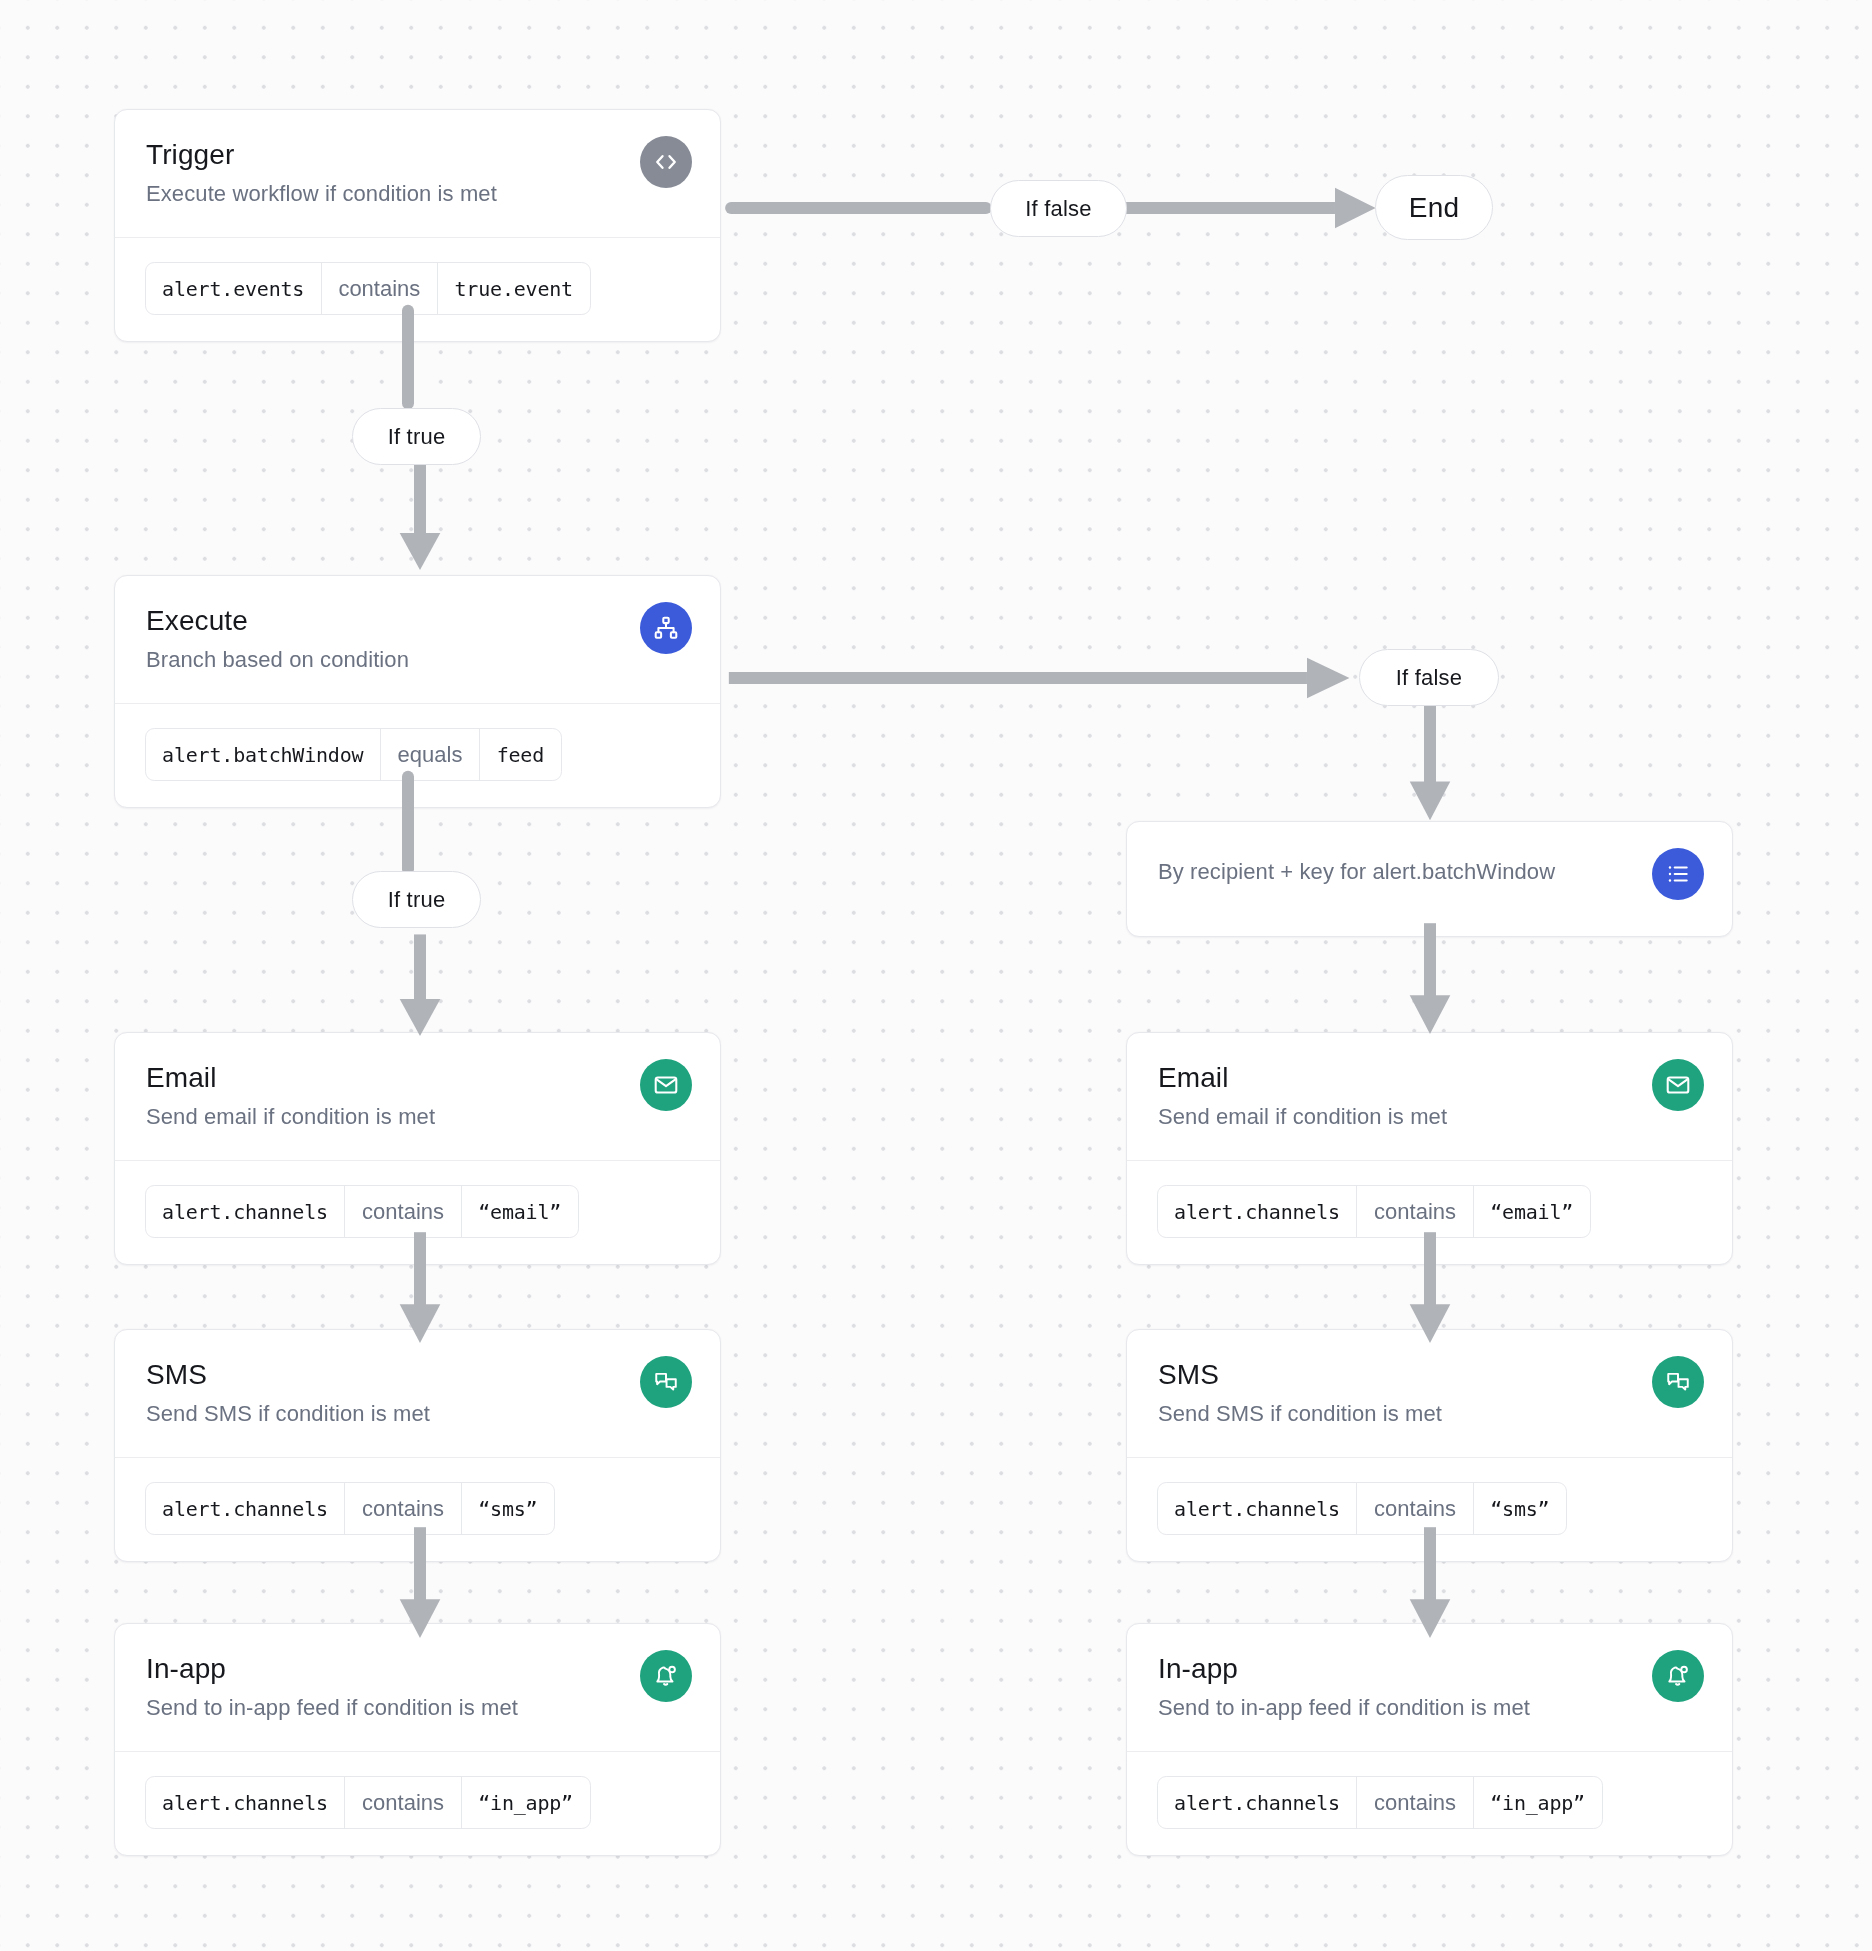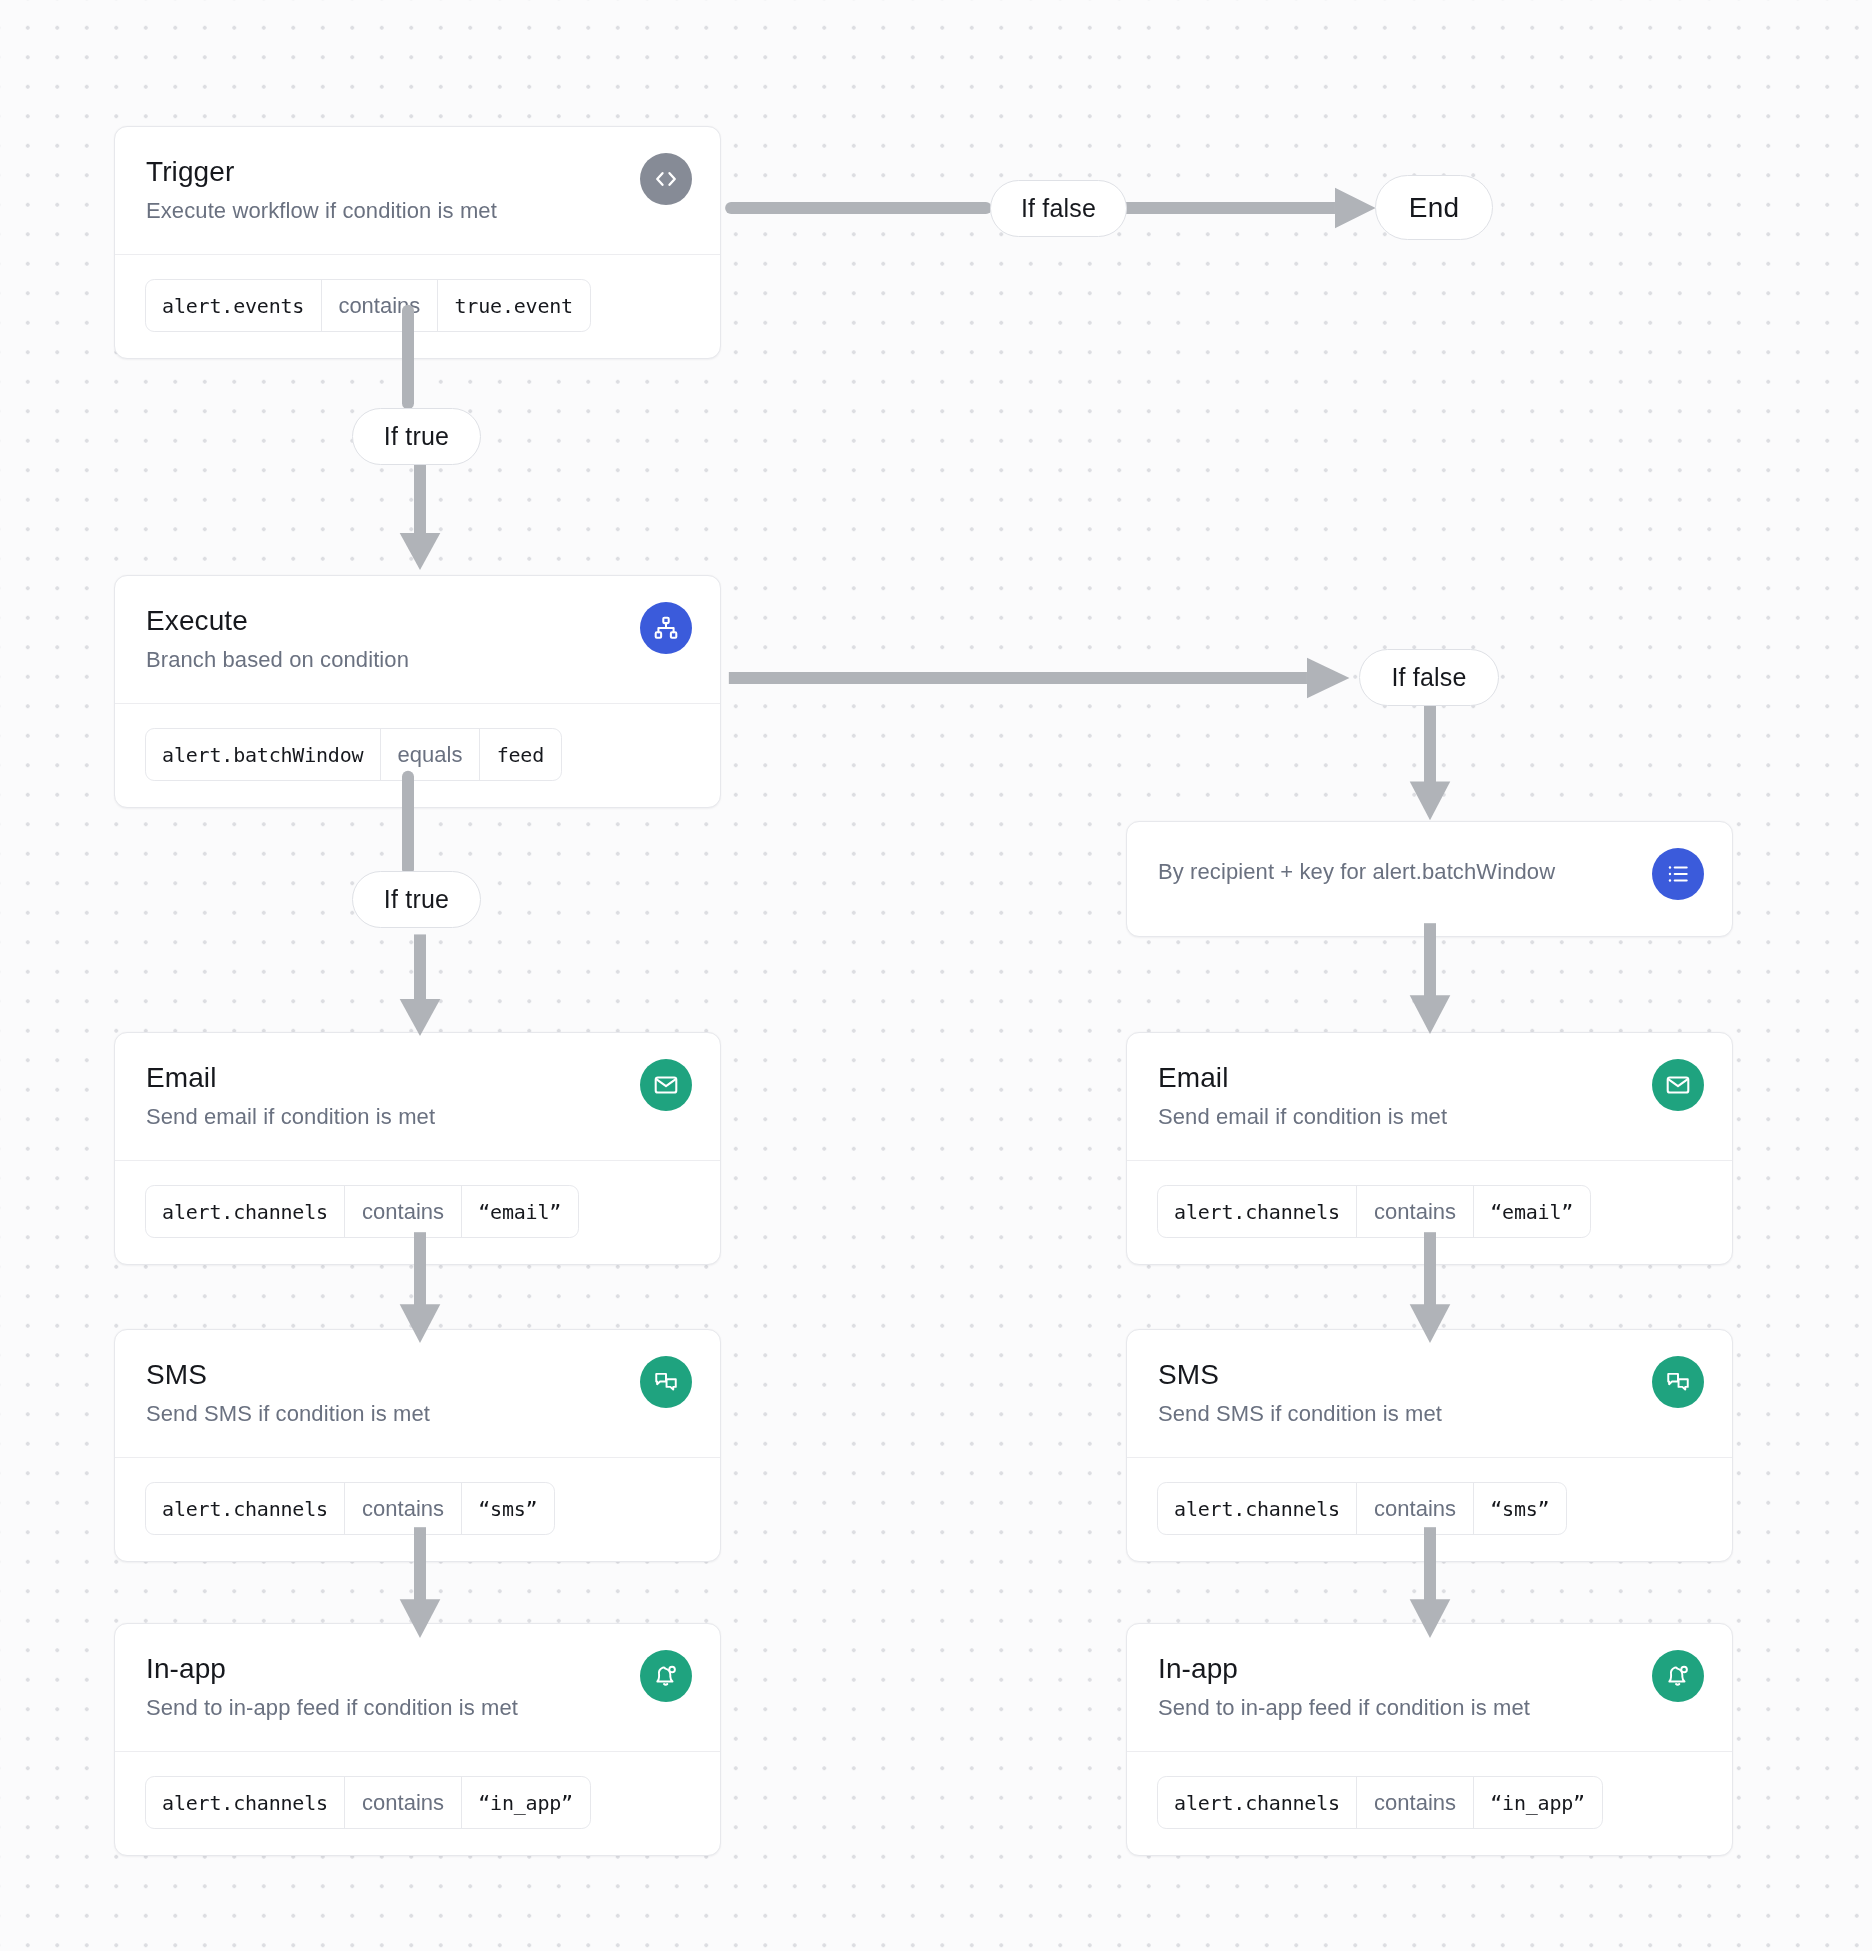--- a/index.html
+++ b/index.html
@@ -98,21 +98,21 @@
 
   
   .pill {
     position: absolute;
     background: #ffffff;
     border: 0.9px solid #dfe1e6;
     border-radius: 922px;
     display: flex;
     align-items: center;
     justify-content: center;
-    font-size: 25px;
+    font-size: 22px;
     color: #16181d;
     z-index: 3;
     letter-spacing: 0.2px;
   }
   .pill.end { font-size: 28px; }
 
   
   .edge { position: absolute; z-index: 1; }
   .edge svg { display: block; overflow: visible; }
 </style>
@@ -202,21 +202,21 @@
     </svg>
   </div>
 
   <div class="edge" style="left:1406px; top:1527px;">
     <svg width="48" height="113" viewBox="0 0 52 122">
       <line x1="26" y1="0" x2="26" y2="84" stroke="#b0b3b8" stroke-width="13"></line>
       <polygon points="4,78 48,78 26,120" fill="#b0b3b8"></polygon>
     </svg>
   </div>
 
-  <div class="node" style="left:114px; top:126px; width:607px;">
+  <div class="node" style="left:114px; top:109px; width:607px;">
     <div class="node-head">
       <div class="node-title">Trigger</div>
       <div class="node-sub">Execute workflow if condition is met</div>
       <div class="node-icon" style="background:#868b96;">
         <svg width="28" height="28" viewBox="0 0 24 24" fill="none" stroke="#ffffff" stroke-width="2" stroke-linecap="round" stroke-linejoin="round">
           <polyline points="9,7 4.5,12 9,17"></polyline>
           <polyline points="15,7 19.5,12 15,17"></polyline>
         </svg>
       </div>
     </div>

